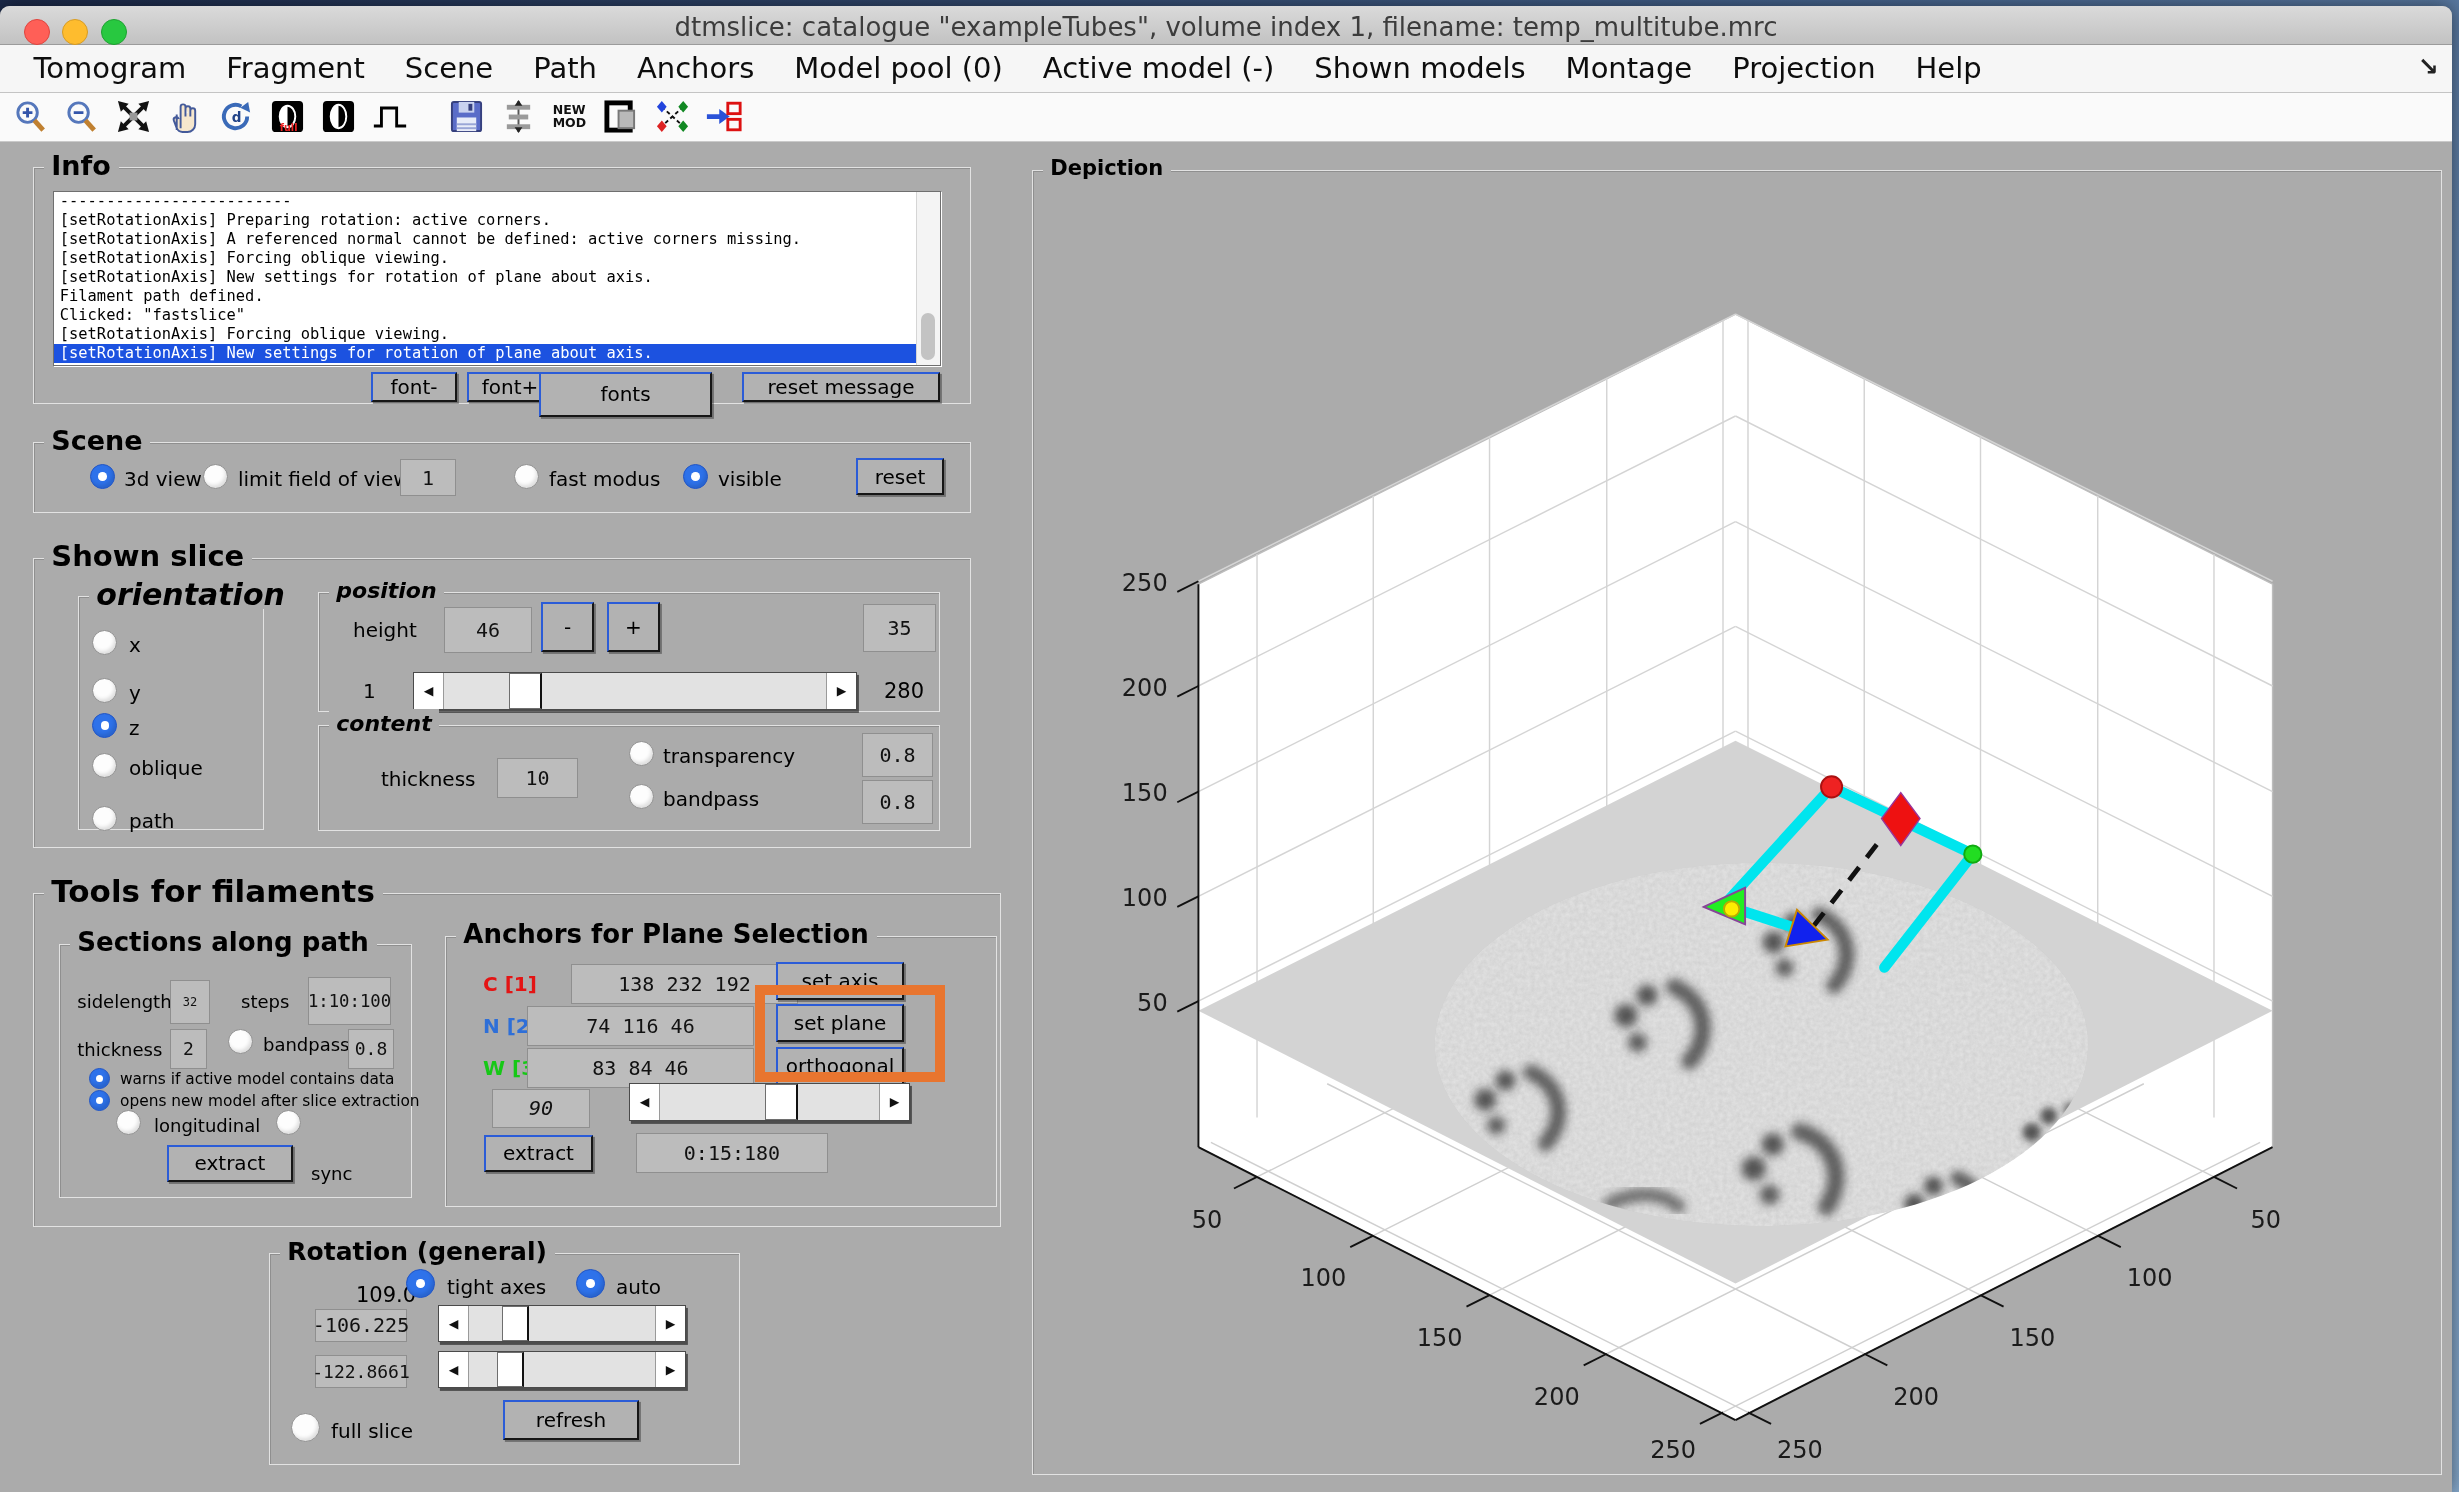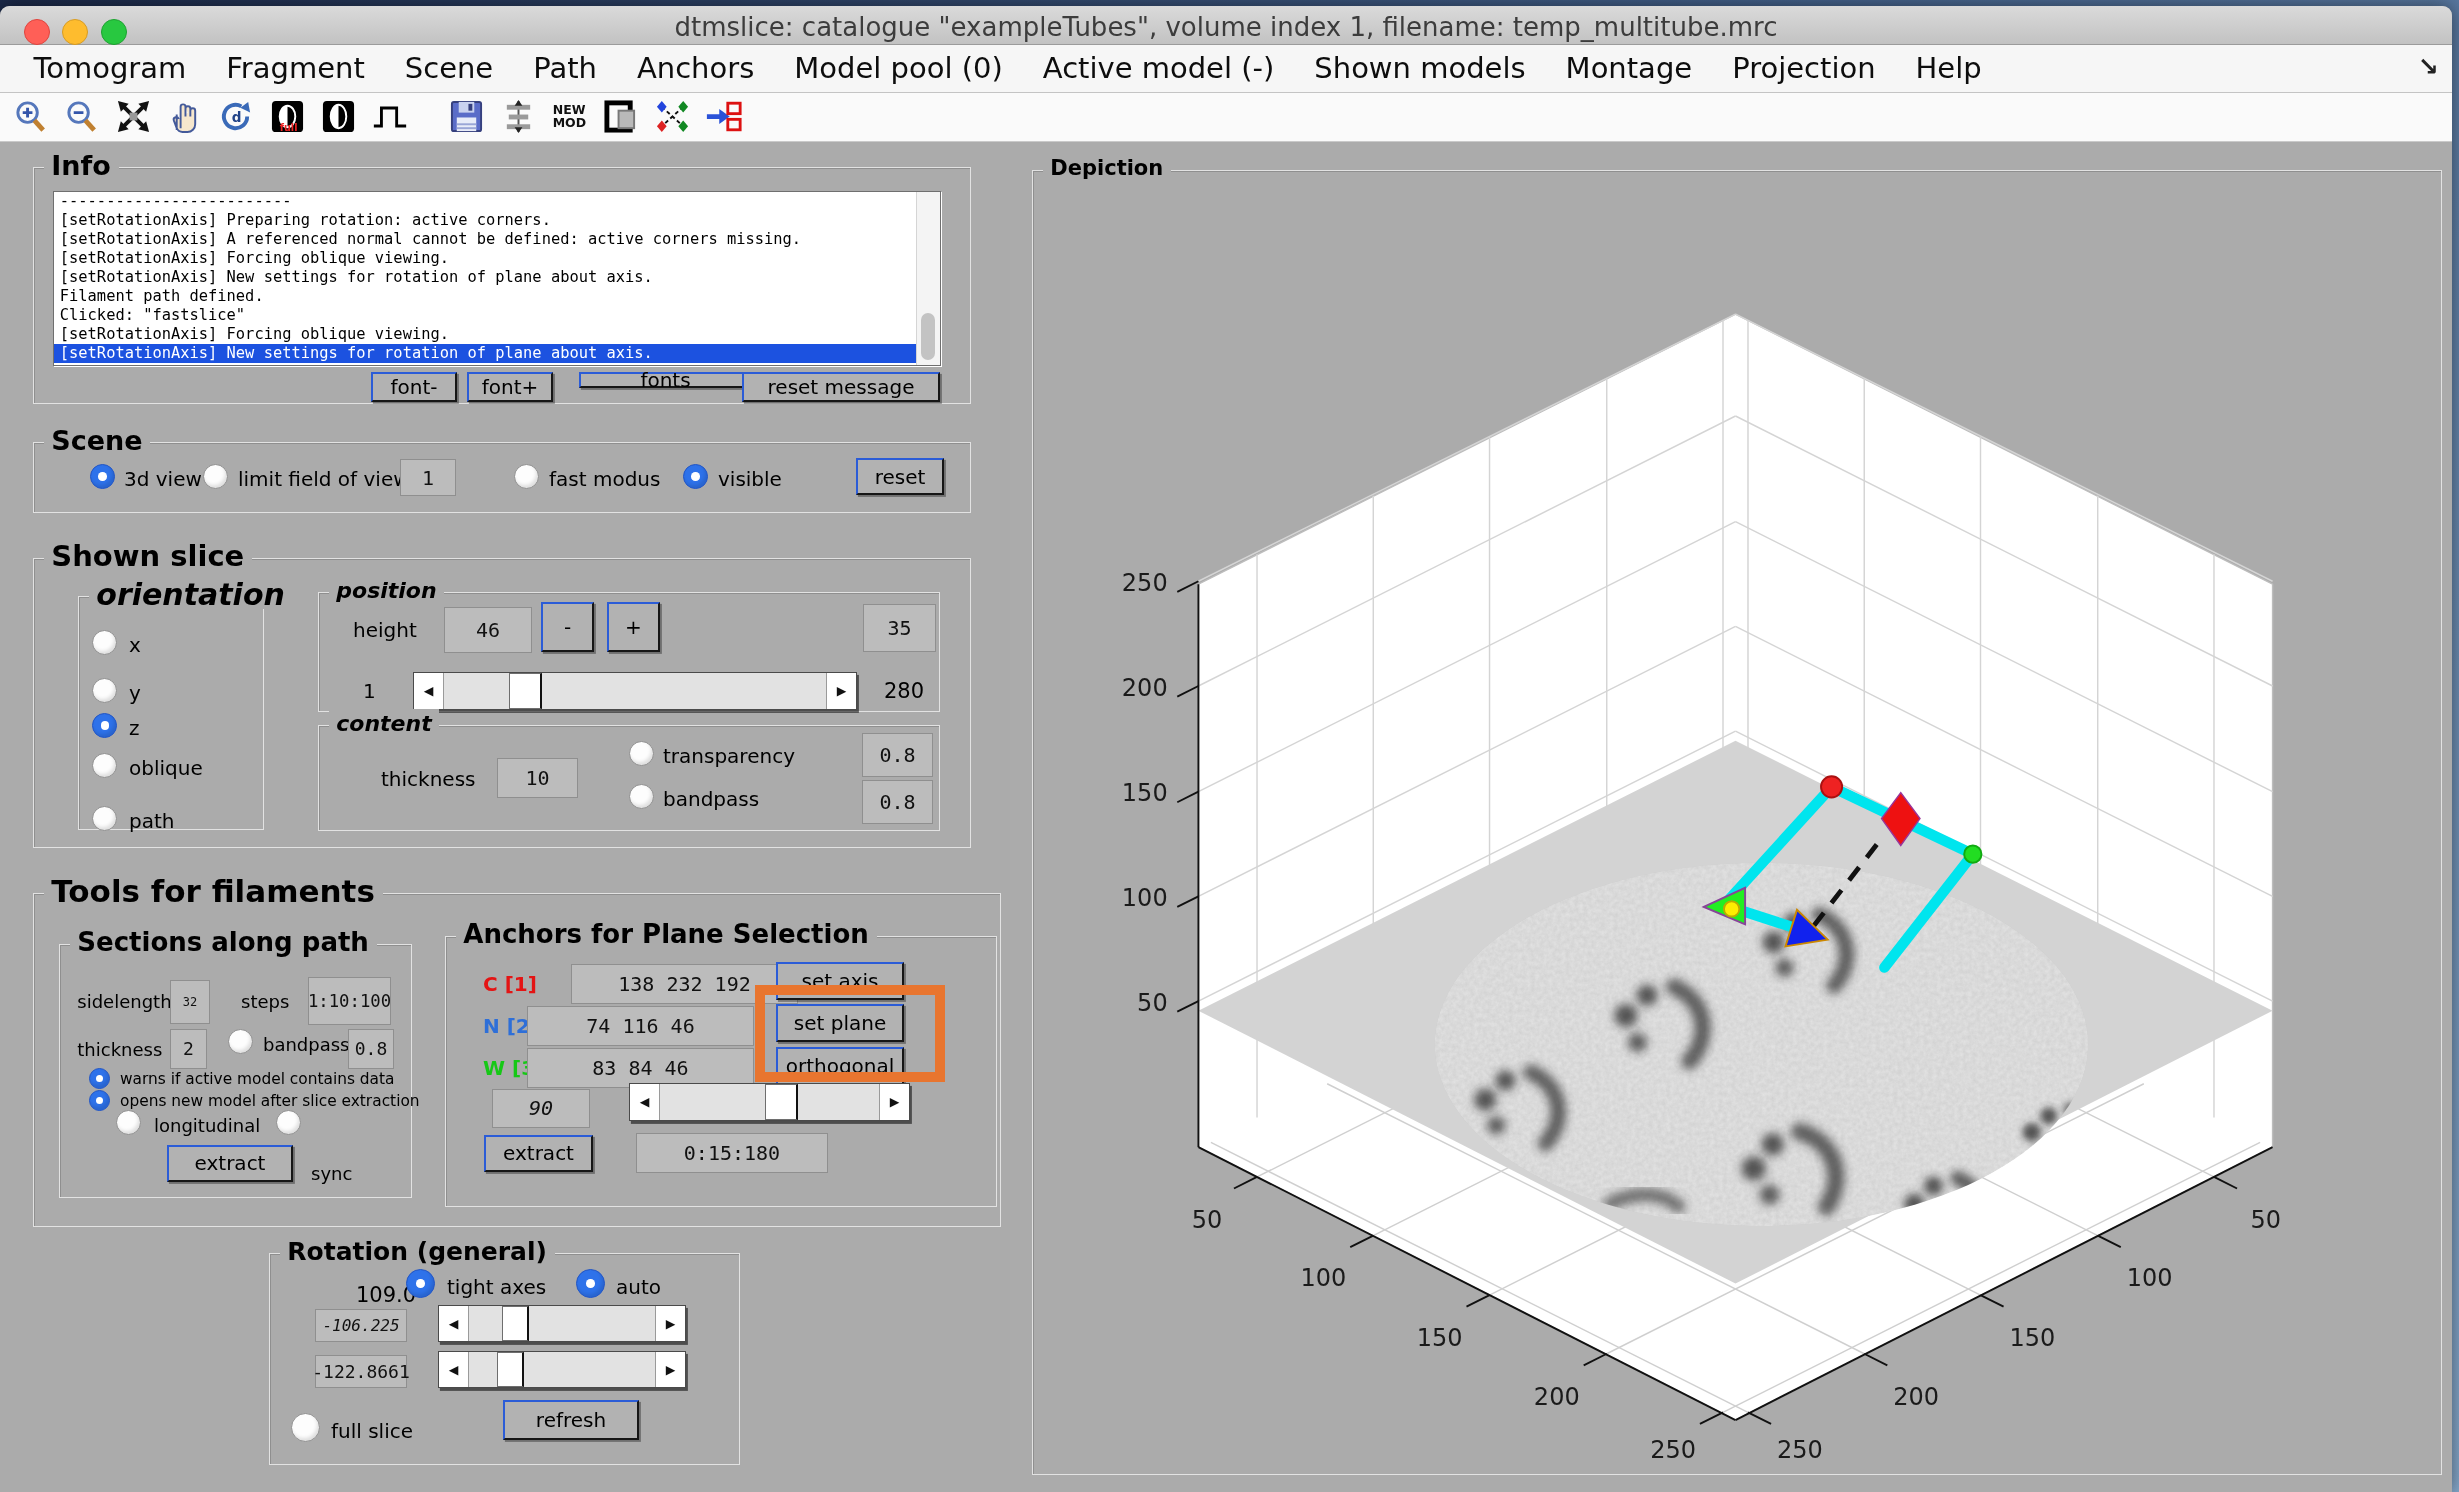--- a/index.html
+++ b/index.html
@@ -231,21 +231,21 @@
         <div class="log-line">Filament path defined.</div>
         <div class="log-line">Clicked: "fastslice"</div>
         <div class="log-line">[setRotationAxis] Forcing oblique viewing.</div>
         <div class="log-line sel">[setRotationAxis] New settings for rotation of plane about axis.</div>
         <div class="scrollbar">
           <div class="scroll-thumb" style="top:70%;height:27%;"></div>
         </div>
       </div>
       <div class="btn3d" style="left:337px;top:204px;width:86px;height:30px;">font-</div>
       <div class="btn3d" style="left:433px;top:204px;width:86px;height:30px;">font+</div>
-      <div class="btn3d" style="left:545px;top:204px;width:173px;height:16px;">fonts</div>
+      <div class="btn3d" style="left:505px;top:204px;width:173px;height:45px;">fonts</div>
       <div class="btn3d" style="left:708px;top:204px;width:198px;height:30px;">reset message</div>
     </div>
 
     <div class="frame" style="left:33px;top:300px;width:936px;height:69px;">
       <div class="frame-label" style="font-size:27px;">Scene</div>
       <span class="radio checked" style="left:56px;top:21px;"></span>
       <span class="lbl" style="left:90px;top:24px;">3d view</span>
       <span class="radio" style="left:169px;top:21px;"></span>
       <span class="lbl" style="left:204px;top:24px;">limit field of view</span>
       <div class="field" style="left:366px;top:16.3px;width:54px;height:35px;">1</div>
@@ -354,21 +354,21 @@
       </div>
     </div>
 
     <div class="frame" style="left:269px;top:1111px;width:469px;height:210px;">
       <div class="frame-label" style="font-size:25px;">Rotation (general)</div>
       <span class="lbl" style="left:86px;top:29px;font-size:21px;">109.0</span>
       <span class="radio lg checked" style="left:136px;top:15.4px;"></span>
       <span class="lbl" style="left:177px;top:21px;">tight axes</span>
       <span class="radio lg checked" style="left:306px;top:15.4px;"></span>
       <span class="lbl" style="left:346px;top:21px;">auto</span>
-      <div class="field" style="left:45px;top:55px;width:90px;height:31px;font-size:16px;font-style:italic;">-106.225</div>
+      <div class="field" style="left:45px;top:55px;width:90px;height:31px;font-size:20px;">-106.225</div>
       <div class="slider" style="left:168px;top:51px;width:248px;height:37px;">
         <div class="sl-btn">◀</div>
         <div class="sl-track">
             <div class="sl-thumb" style="left:18%;width:27px;"></div>
           </div>
         <div class="sl-btn right">▶</div>
       </div>
       <div class="field" style="left:45px;top:101px;width:90px;height:31px;font-size:18px;">-122.8661</div>
       <div class="slider" style="left:168px;top:97px;width:248px;height:37px;">
         <div class="sl-btn">◀</div>

